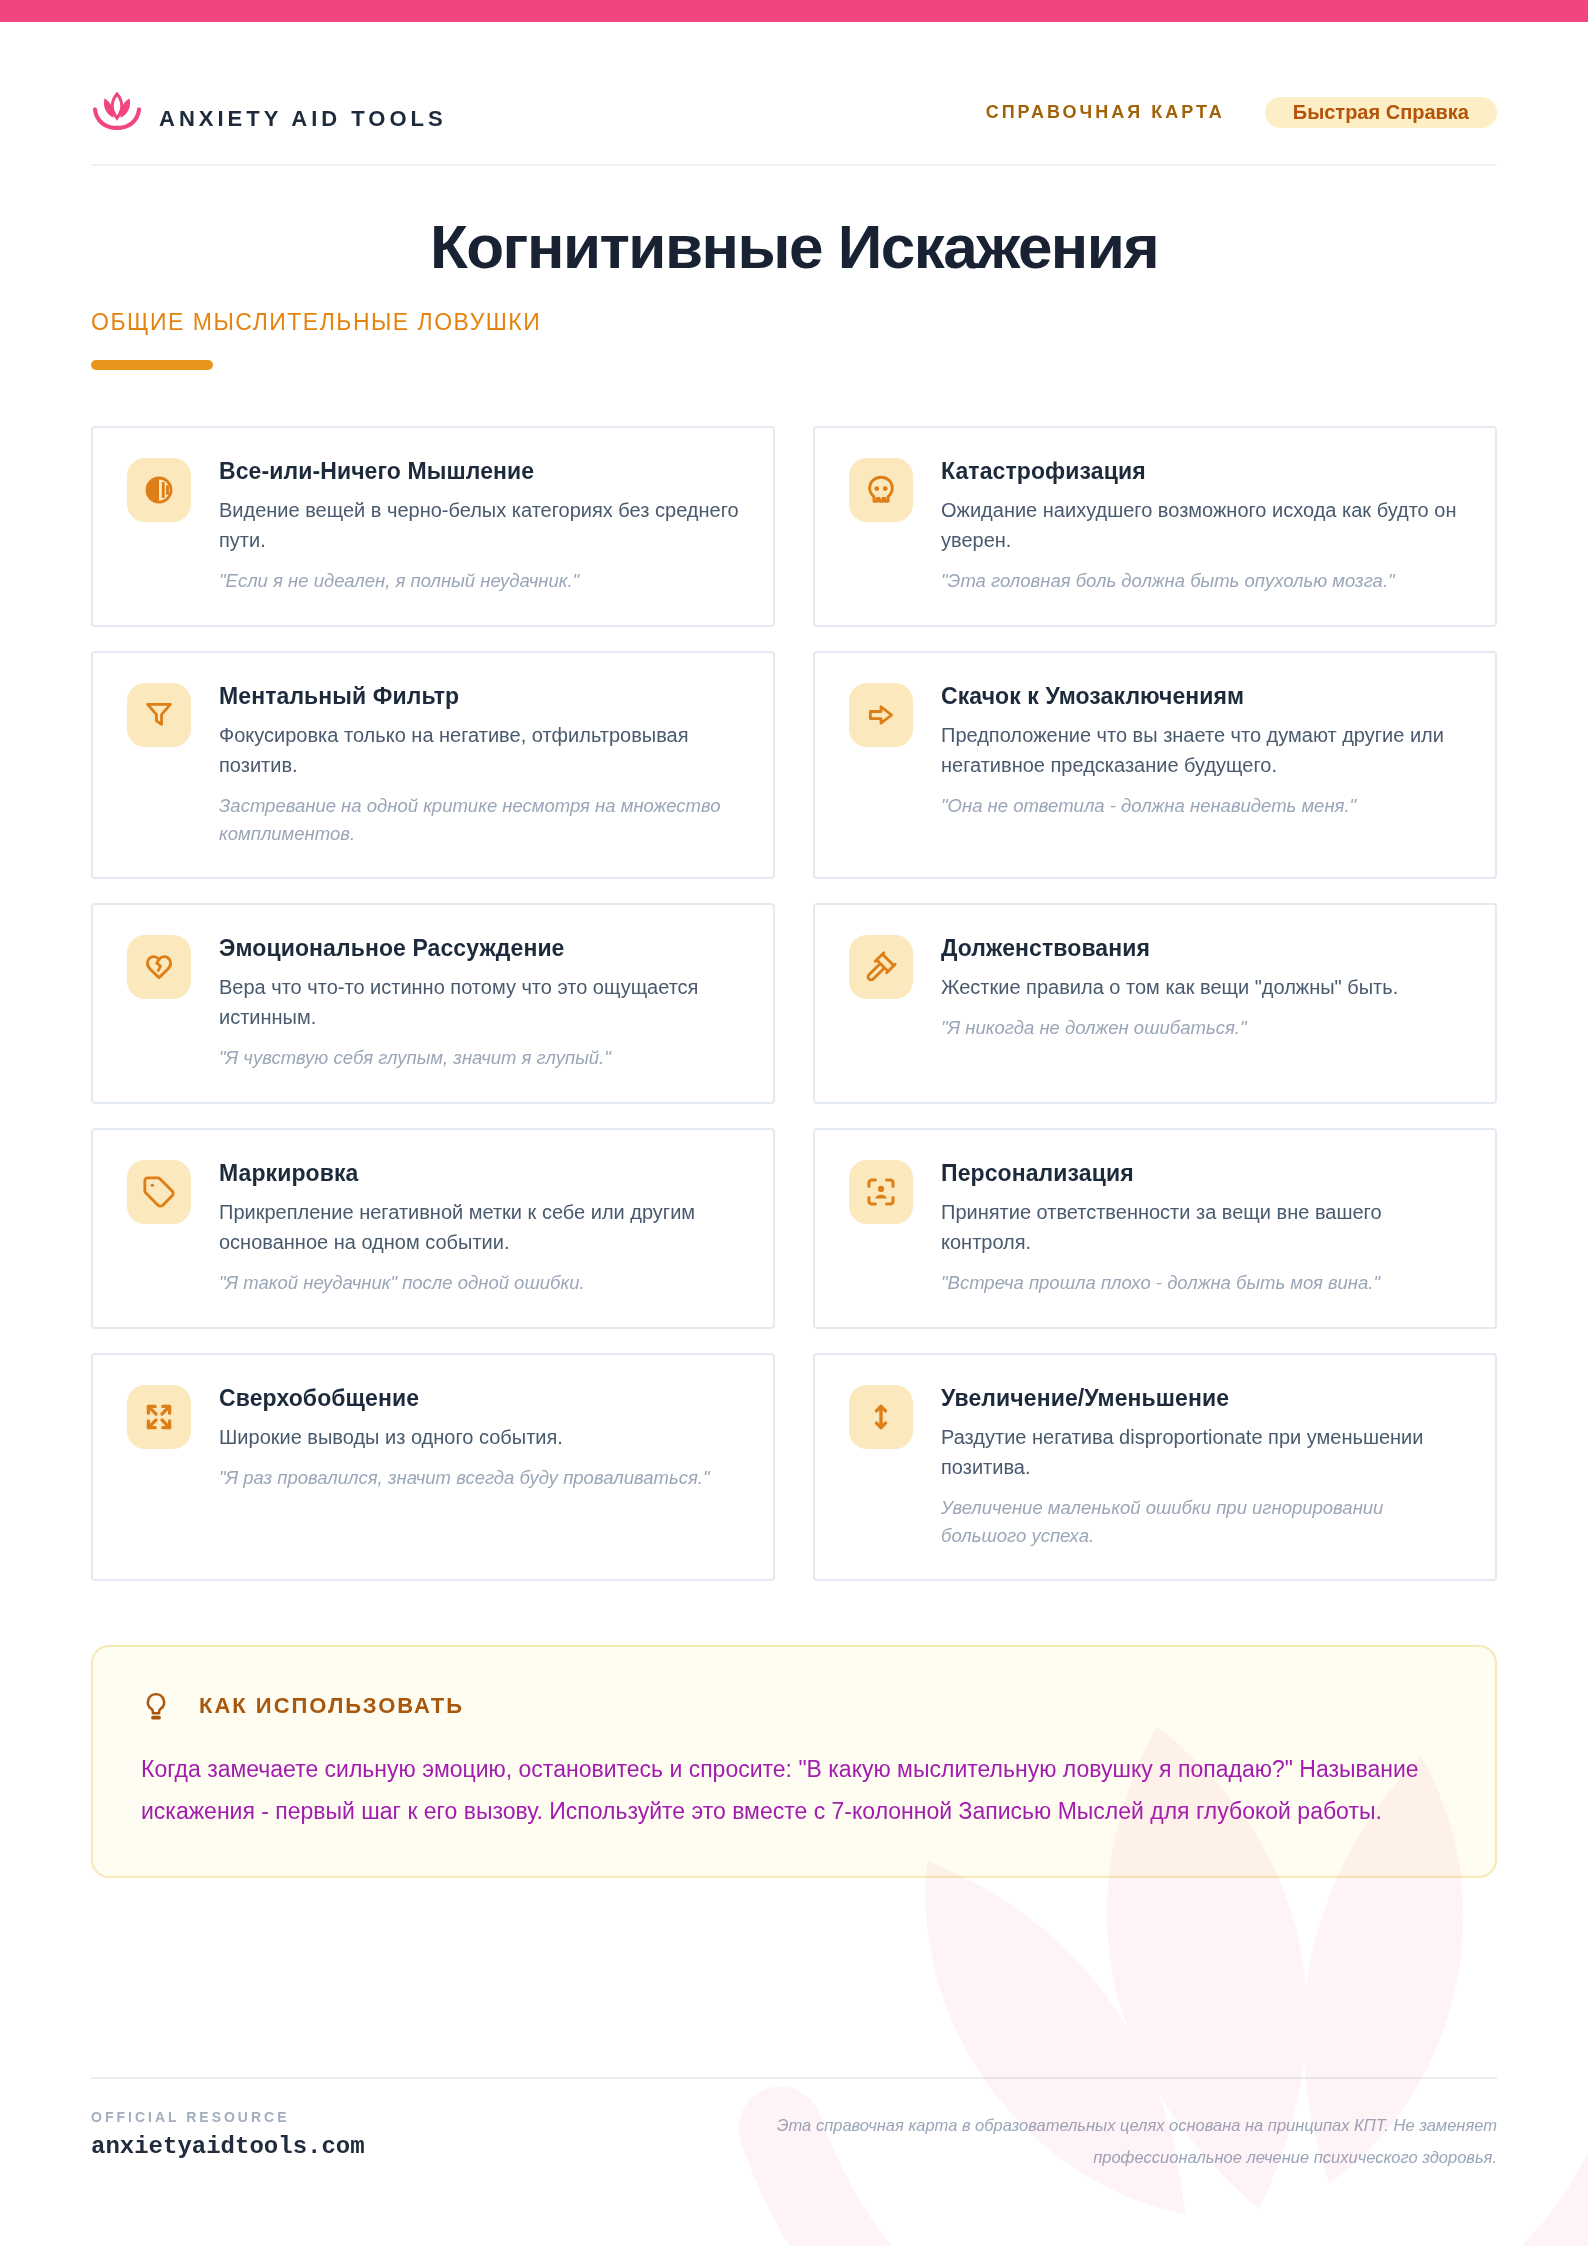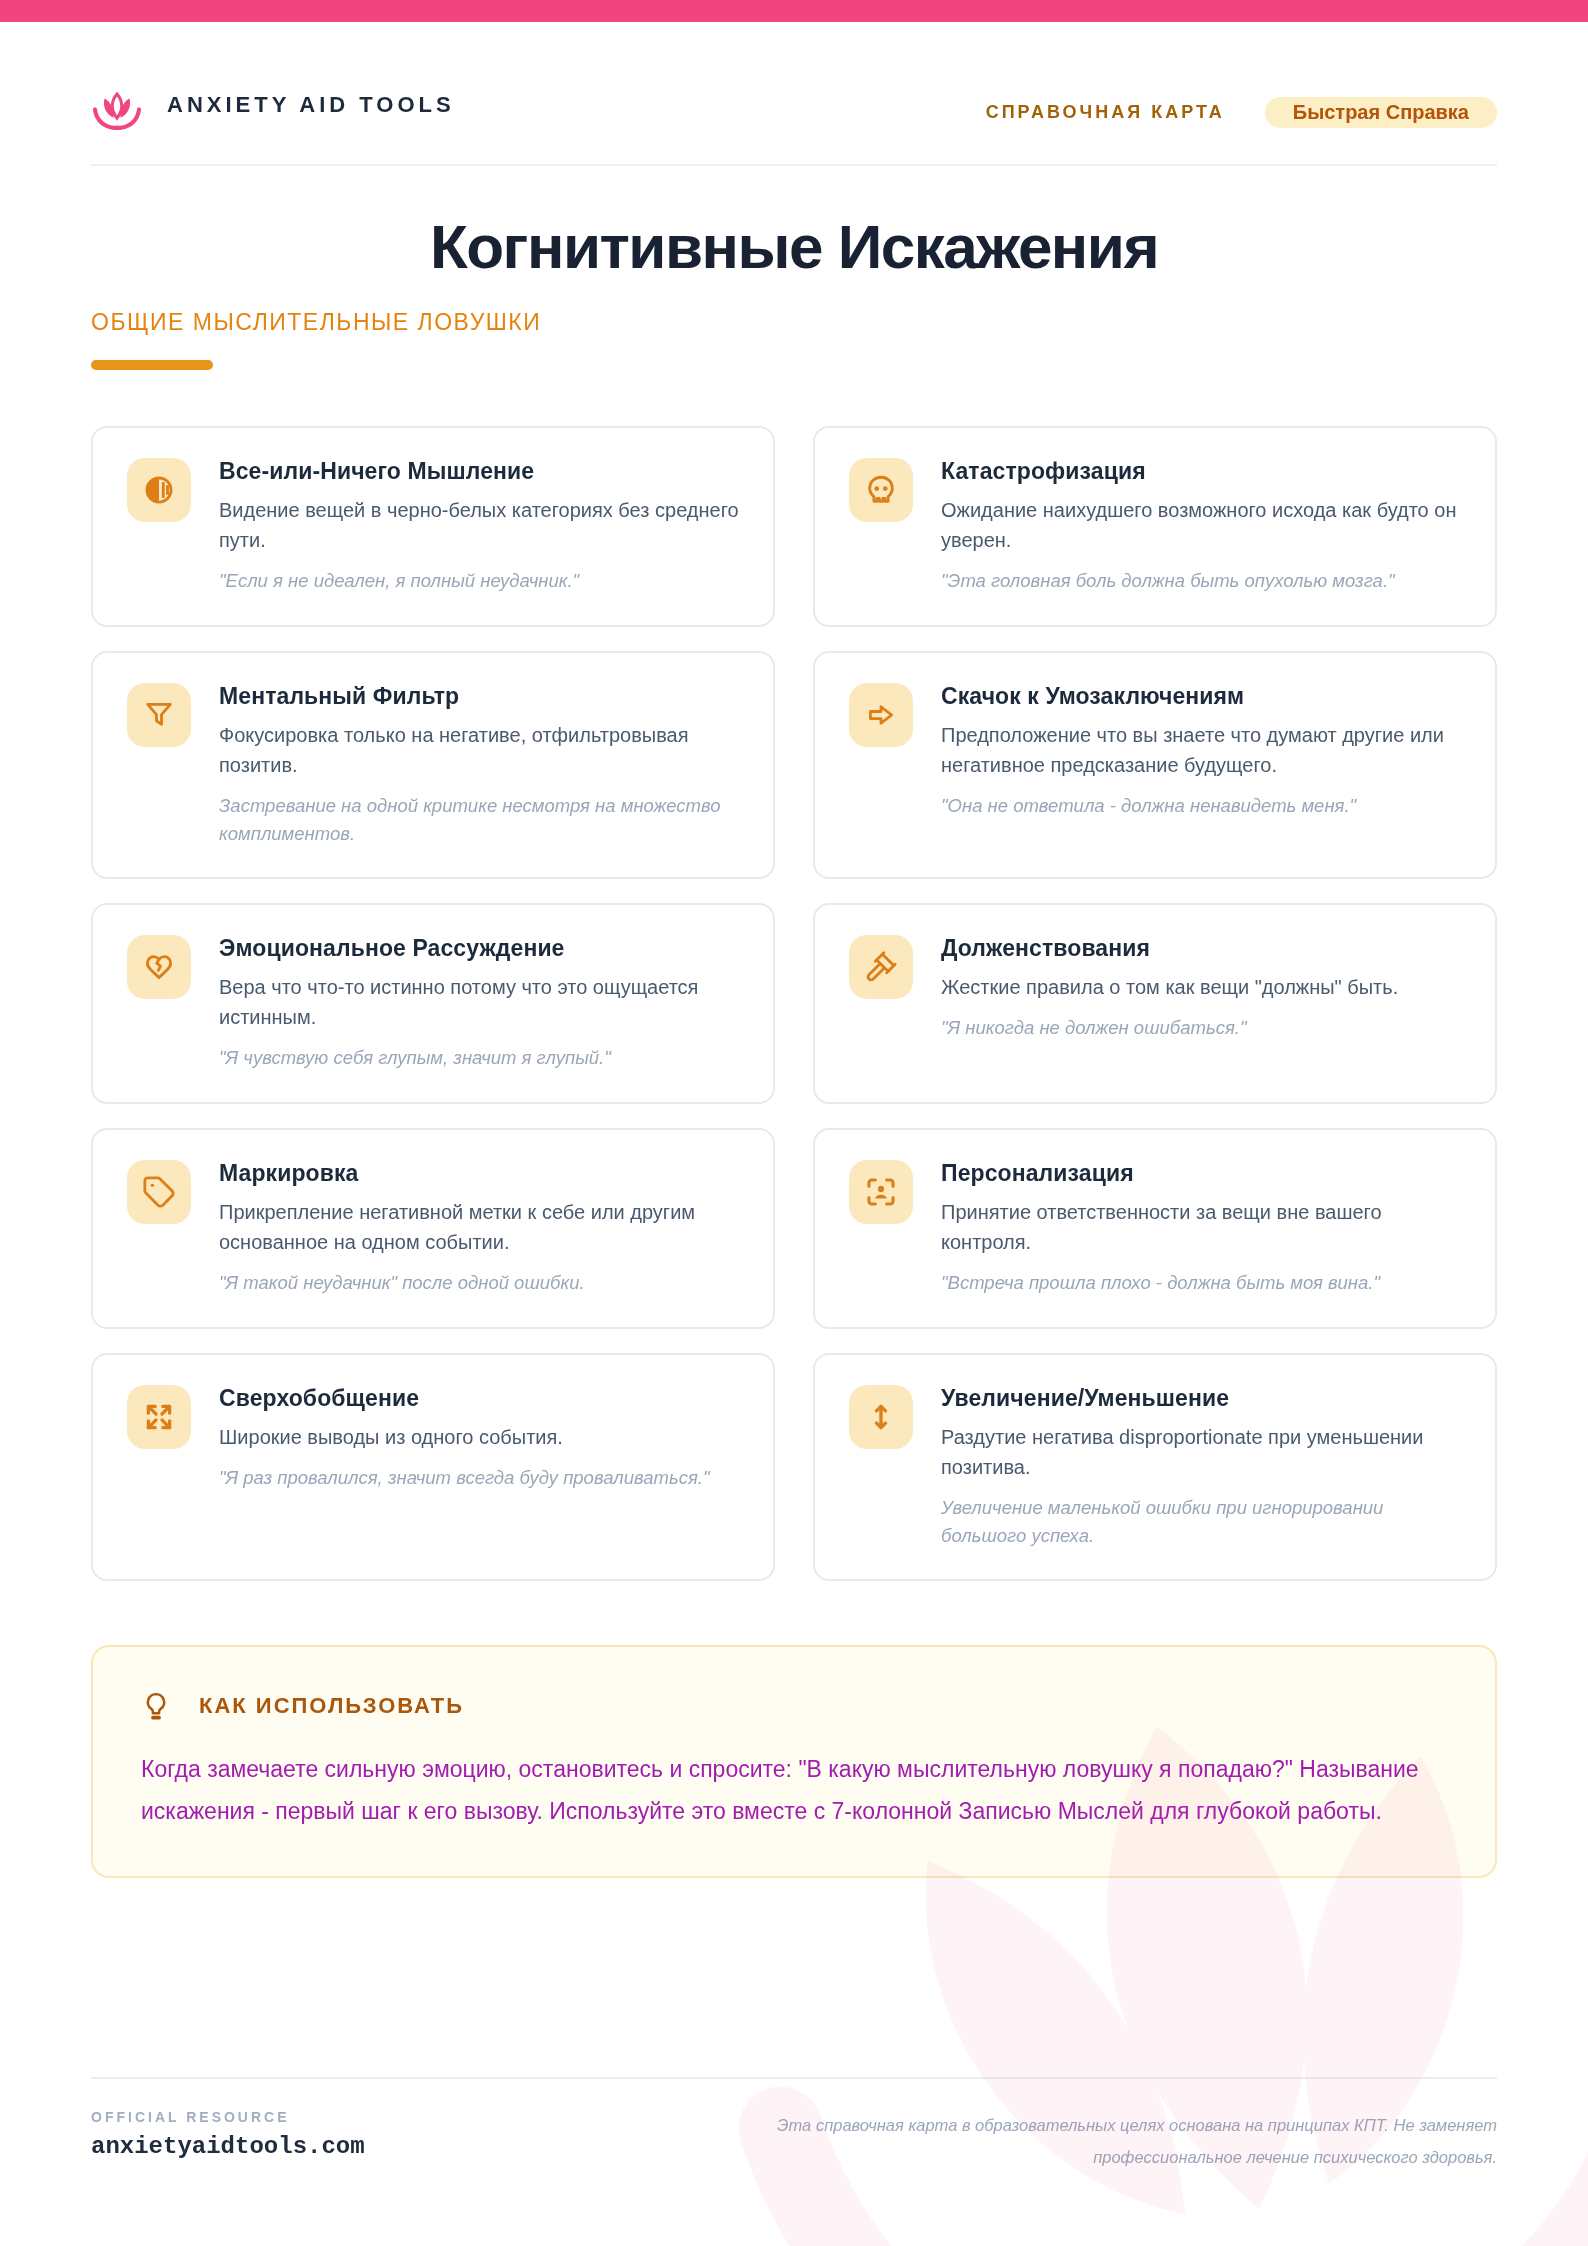--- a/index.html
+++ b/index.html
@@ -7,40 +7,40 @@
   body { font-family:"Liberation Sans", sans-serif; }
   .page {
     position:relative; width:1588px; height:2246px; margin:0 auto;
     background:#ffffff; overflow:hidden;
   }
   .topbar { height:22px; width:100%; background:#F0457F; }
   .content { position:relative; z-index:2; padding:0 91px; }
 
   
   .header { display:flex; align-items:center; margin-top:70px; }
-  .brand { display:flex; align-items:flex-start; gap:24px; }
+  .brand { display:flex; align-items:flex-end; gap:16px; }
   .brand svg { width:52px; height:40px; }
   .brand-name { font-size:22px; font-weight:800; letter-spacing:4px; color:#1D2A3C; }
   .header-right { margin-left:auto; display:flex; align-items:center; gap:40px; }
   .doc-type { font-size:18px; font-weight:700; letter-spacing:3px; color:#a16207;text-align:center; }
   .badge { background:#FCEFC5; color:#B45309; font-size:20px; font-weight:700;
            padding:4px 28px; border-radius:30px; }
   .divider { border:none; border-top:2px solid #EDF1F6; margin-top:32px; }
 
   
   .page-title { margin-top:48px; font-size:62px; line-height:1.05; font-weight:800;
                 letter-spacing:-1.5px; color:#182233;text-align:center; }
   .page-subtitle { margin-top:30px; font-size:23px; font-weight:400; letter-spacing:1.5px;
                    color:#E5830F; }
   .accent-bar { margin-top:24px; width:122px; height:10px; border-radius:6px; background:#E8951B; }
 
   
   .grid { margin-top:56px; display:grid; grid-template-columns:1fr 1fr;
           column-gap:38px; row-gap:24px; }
-  .card { background:#fff; border:2px solid #E4EAF2; border-radius:16px;
+  .card { background:#fff; border:2px solid #E4EAF2; border-radius:4px;
           padding:30px 34px; display:flex; align-items:flex-start; gap:28px; }
   .icon-box { flex:0 0 64px; height:64px; border-radius:18px; background:#FBE9BD;
               display:flex; align-items:center; justify-content:center; color:#DD7E17; }
   .icon-box svg { width:34px; height:34px; }
   .card h3 { font-size:23px; font-weight:700; color:#1D2A3C; letter-spacing:0.1px; }
   .card .desc { margin-top:10px; font-size:20px; line-height:1.5; color:#4A5A6E; }
   .card .quote { margin-top:12px; font-size:18.5px; line-height:1.5; font-style:italic; color:#9AA6B8; }
 
   
   .howto { margin-top:64px; background:rgba(255,252,240,0.9); border:2px solid #F6E9B5;

